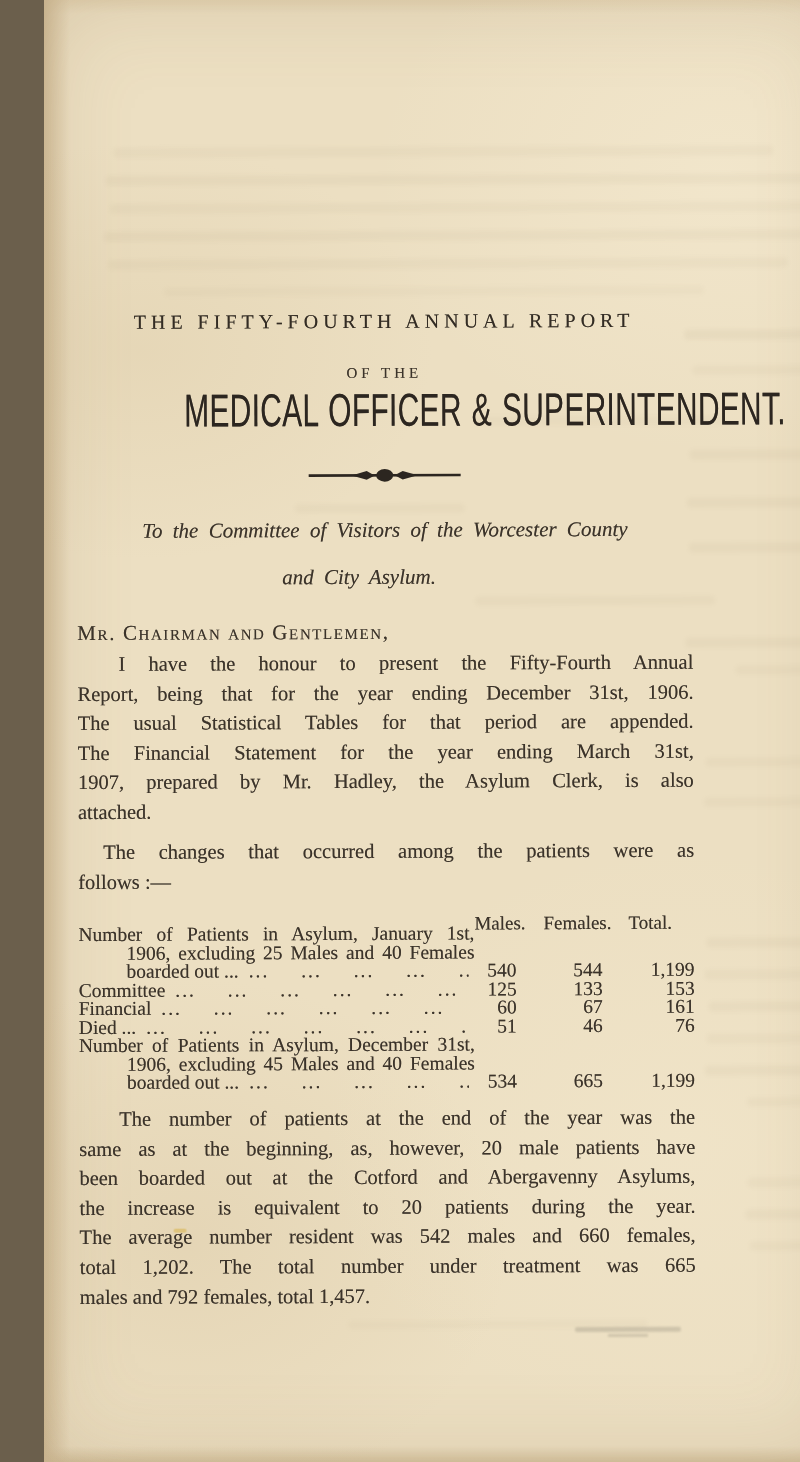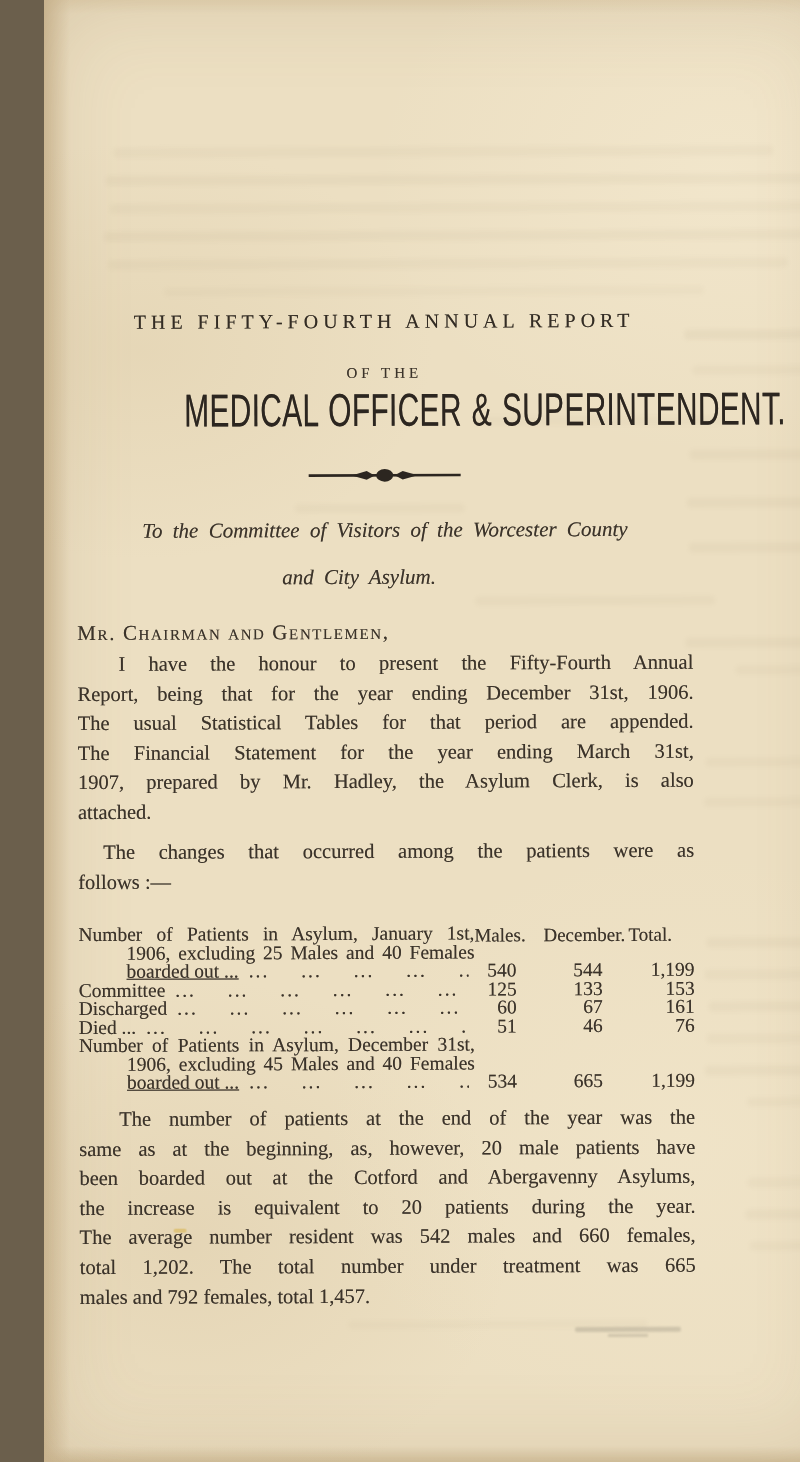--- a/index.html
+++ b/index.html
@@ -37,27 +37,27 @@
   .ded1{top:519px;}
   .ded2{top:566px;transform:translateX(-26px);}
   .salutation{left:32px;top:621px;font-size:21px;font-variant:small-caps;letter-spacing:1.6px;color:#3b332a;}
   .para{left:32px;width:616px;font-size:20.5px;line-height:29.6px;}
   #para-intro{top:650px;}
   #para-changes{top:838px;}
   #para-summary{top:1105px;}
   .tline{white-space:nowrap;}
   .tline.just{text-align:justify;text-align-last:justify;white-space:normal;}
   .thead{left:32px;top:913px;width:616px;height:19px;font-size:19px;}
-  .thead span{position:absolute;top:13px;}
+  .thead span{position:absolute;top:1px;}
   #table{left:32px;top:926px;width:616px;font-size:19.5px;line-height:18.5px;}
   .tlabel{width:396px;text-align:justify;text-align-last:justify;}
   .tlabel.cont{padding-left:48px;width:348px;}
   .vrow{display:flex;align-items:baseline;width:616px;}
   .vlabel{white-space:nowrap;}
-  .vrow .cont{padding-left:48px;text-decoration:underline;}
+  .vrow .cont{padding-left:48px;}
   .leader{flex:1;overflow:hidden;white-space:nowrap;letter-spacing:2px;word-spacing:25px;margin:0 6px 0 10px;}
   .num{text-align:right;white-space:nowrap;}
   .n-m{width:42px;}.n-f{width:86px;}.n-t{width:92px;}
   .ghost{position:absolute;background:#8f7d5c;border-radius:4px;filter:blur(2px);}
   .smudge{position:absolute;left:527px;top:1329px;width:106px;height:5px;background:#97907e;opacity:0.35;filter:blur(1px);border-radius:2px;}
   .smudge2{position:absolute;left:560px;top:1336px;width:40px;height:3px;background:#8e8776;opacity:0.3;filter:blur(1px);}
   .fleck{position:absolute;left:126px;top:1229px;width:13px;height:4px;background:#d9b54d;opacity:0.55;filter:blur(0.5px);border-radius:2px;}
 </style>
 </head>
 <body>
@@ -120,21 +120,21 @@
         <div class="tline just">1907, prepared by Mr. Hadley, the Asylum Clerk, is also</div>
         <div class="tline">attached.</div>
       </div>
     <div id="para-changes" class="abs para txt">
         <div class="tline just" style="padding-left: 25px;">The changes that occurred among the patients were as</div>
         <div class="tline">follows :—</div>
       </div>
 
     <div class="abs thead txt">
       <span style="left:396px">Males.</span>
-      <span style="left:465px">December.</span>
+      <span style="left:465px">Females.</span>
       <span style="left:550px">Total.</span>
     </div>
 
     <div id="table" class="abs txt">
         <div class="tlabel">Number of Patients in Asylum, January 1st,</div>
         <div class="tlabel cont">1906, excluding 25 Males and 40 Females</div>
         <div class="vrow">
           <span class="vlabel cont">boarded out ...</span>
           <span class="leader">... ... ... ... ... ... ... ... ... ... </span>
           <span class="num n-m">540</span>
@@ -142,21 +142,21 @@
           <span class="num n-t">1,199</span>
         </div>
         <div class="vrow">
           <span class="vlabel">Committee</span>
           <span class="leader">... ... ... ... ... ... ... ... ... ... </span>
           <span class="num n-m">125</span>
           <span class="num n-f">133</span>
           <span class="num n-t">153</span>
         </div>
         <div class="vrow">
-          <span class="vlabel">Discharged</span>
+          <span class="vlabel">Financial</span>
           <span class="leader">... ... ... ... ... ... ... ... ... ... </span>
           <span class="num n-m">60</span>
           <span class="num n-f">67</span>
           <span class="num n-t">161</span>
         </div>
         <div class="vrow">
           <span class="vlabel">Died ...</span>
           <span class="leader">... ... ... ... ... ... ... ... ... ... </span>
           <span class="num n-m">51</span>
           <span class="num n-f">46</span>

